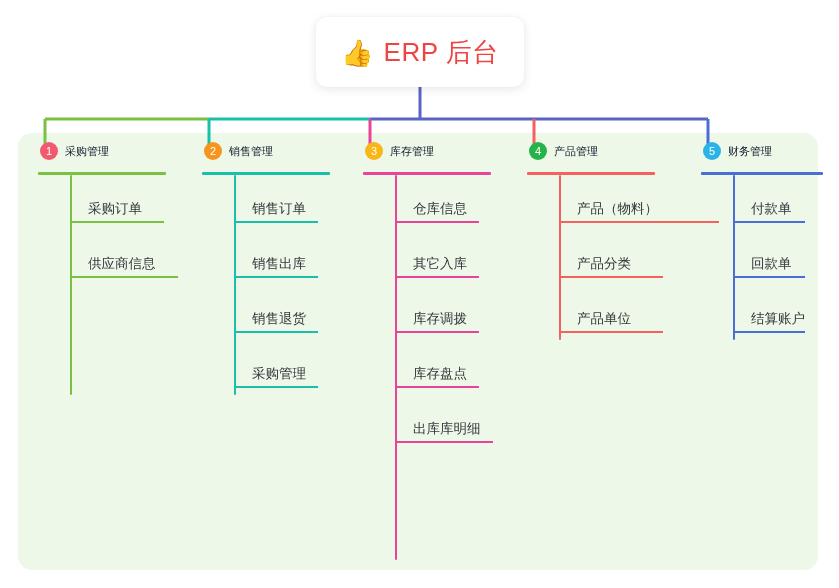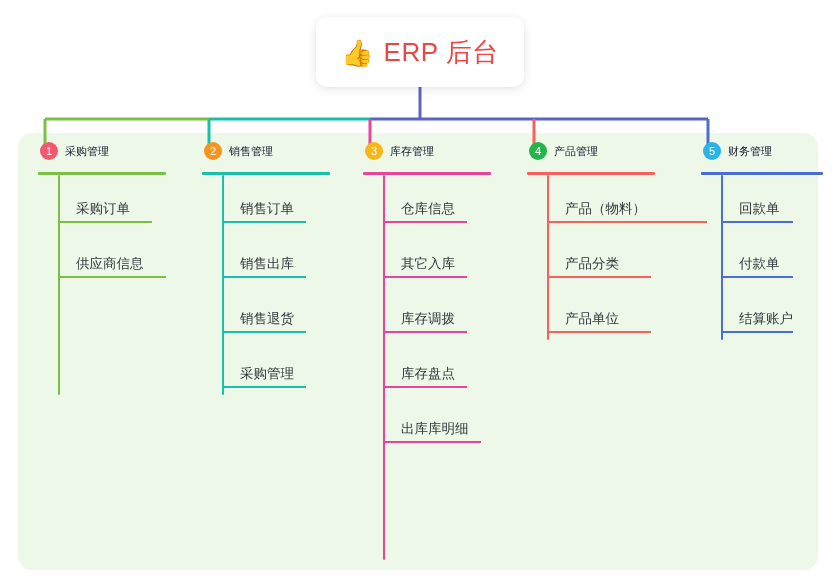--- a/index.html
+++ b/index.html
@@ -112,21 +112,21 @@
   }
   .col-underline {
     height: 3px;
     border-radius: 1px;
     margin-top: 3px;
   }
 
   
   .items {
     position: relative;
-    margin-left: 20px;
+    margin-left: 32px;
     padding-top: 0;
   }
   .spine {
     position: absolute;
     left: 0;
     top: 0;
     width: 2px;
     border-radius: 1px;
   }
   .item {
@@ -273,28 +273,28 @@
       </div>
       <div class="col" style="left: 683px;">
         <div class="col-header">
           <span class="badge" style="background: rgb(43, 179, 232);">5</span>
           <span class="col-title">财务管理</span>
         </div>
         <div class="col-underline" style="background: rgb(74, 111, 212); width: 122px;"></div>
         <div class="items">
           <div class="spine" style="background: rgb(74, 111, 212); height: 165px;"></div>
           <div class="item">
+            <span class="item-label">付款单</span>
+            <div class="item-underline" style="background: rgb(74, 111, 212); width: 72px;"></div>
+          </div>
+          <div class="item">
             <span class="item-label">回款单</span>
             <div class="item-underline" style="background: rgb(74, 111, 212); width: 72px;"></div>
           </div>
           <div class="item">
-            <span class="item-label">付款单</span>
-            <div class="item-underline" style="background: rgb(74, 111, 212); width: 72px;"></div>
-          </div>
-          <div class="item">
             <span class="item-label">结算账户</span>
             <div class="item-underline" style="background: rgb(74, 111, 212); width: 72px;"></div>
           </div>
         </div>
       </div>
     </div>
 
 </div>
 
 </body></html>

